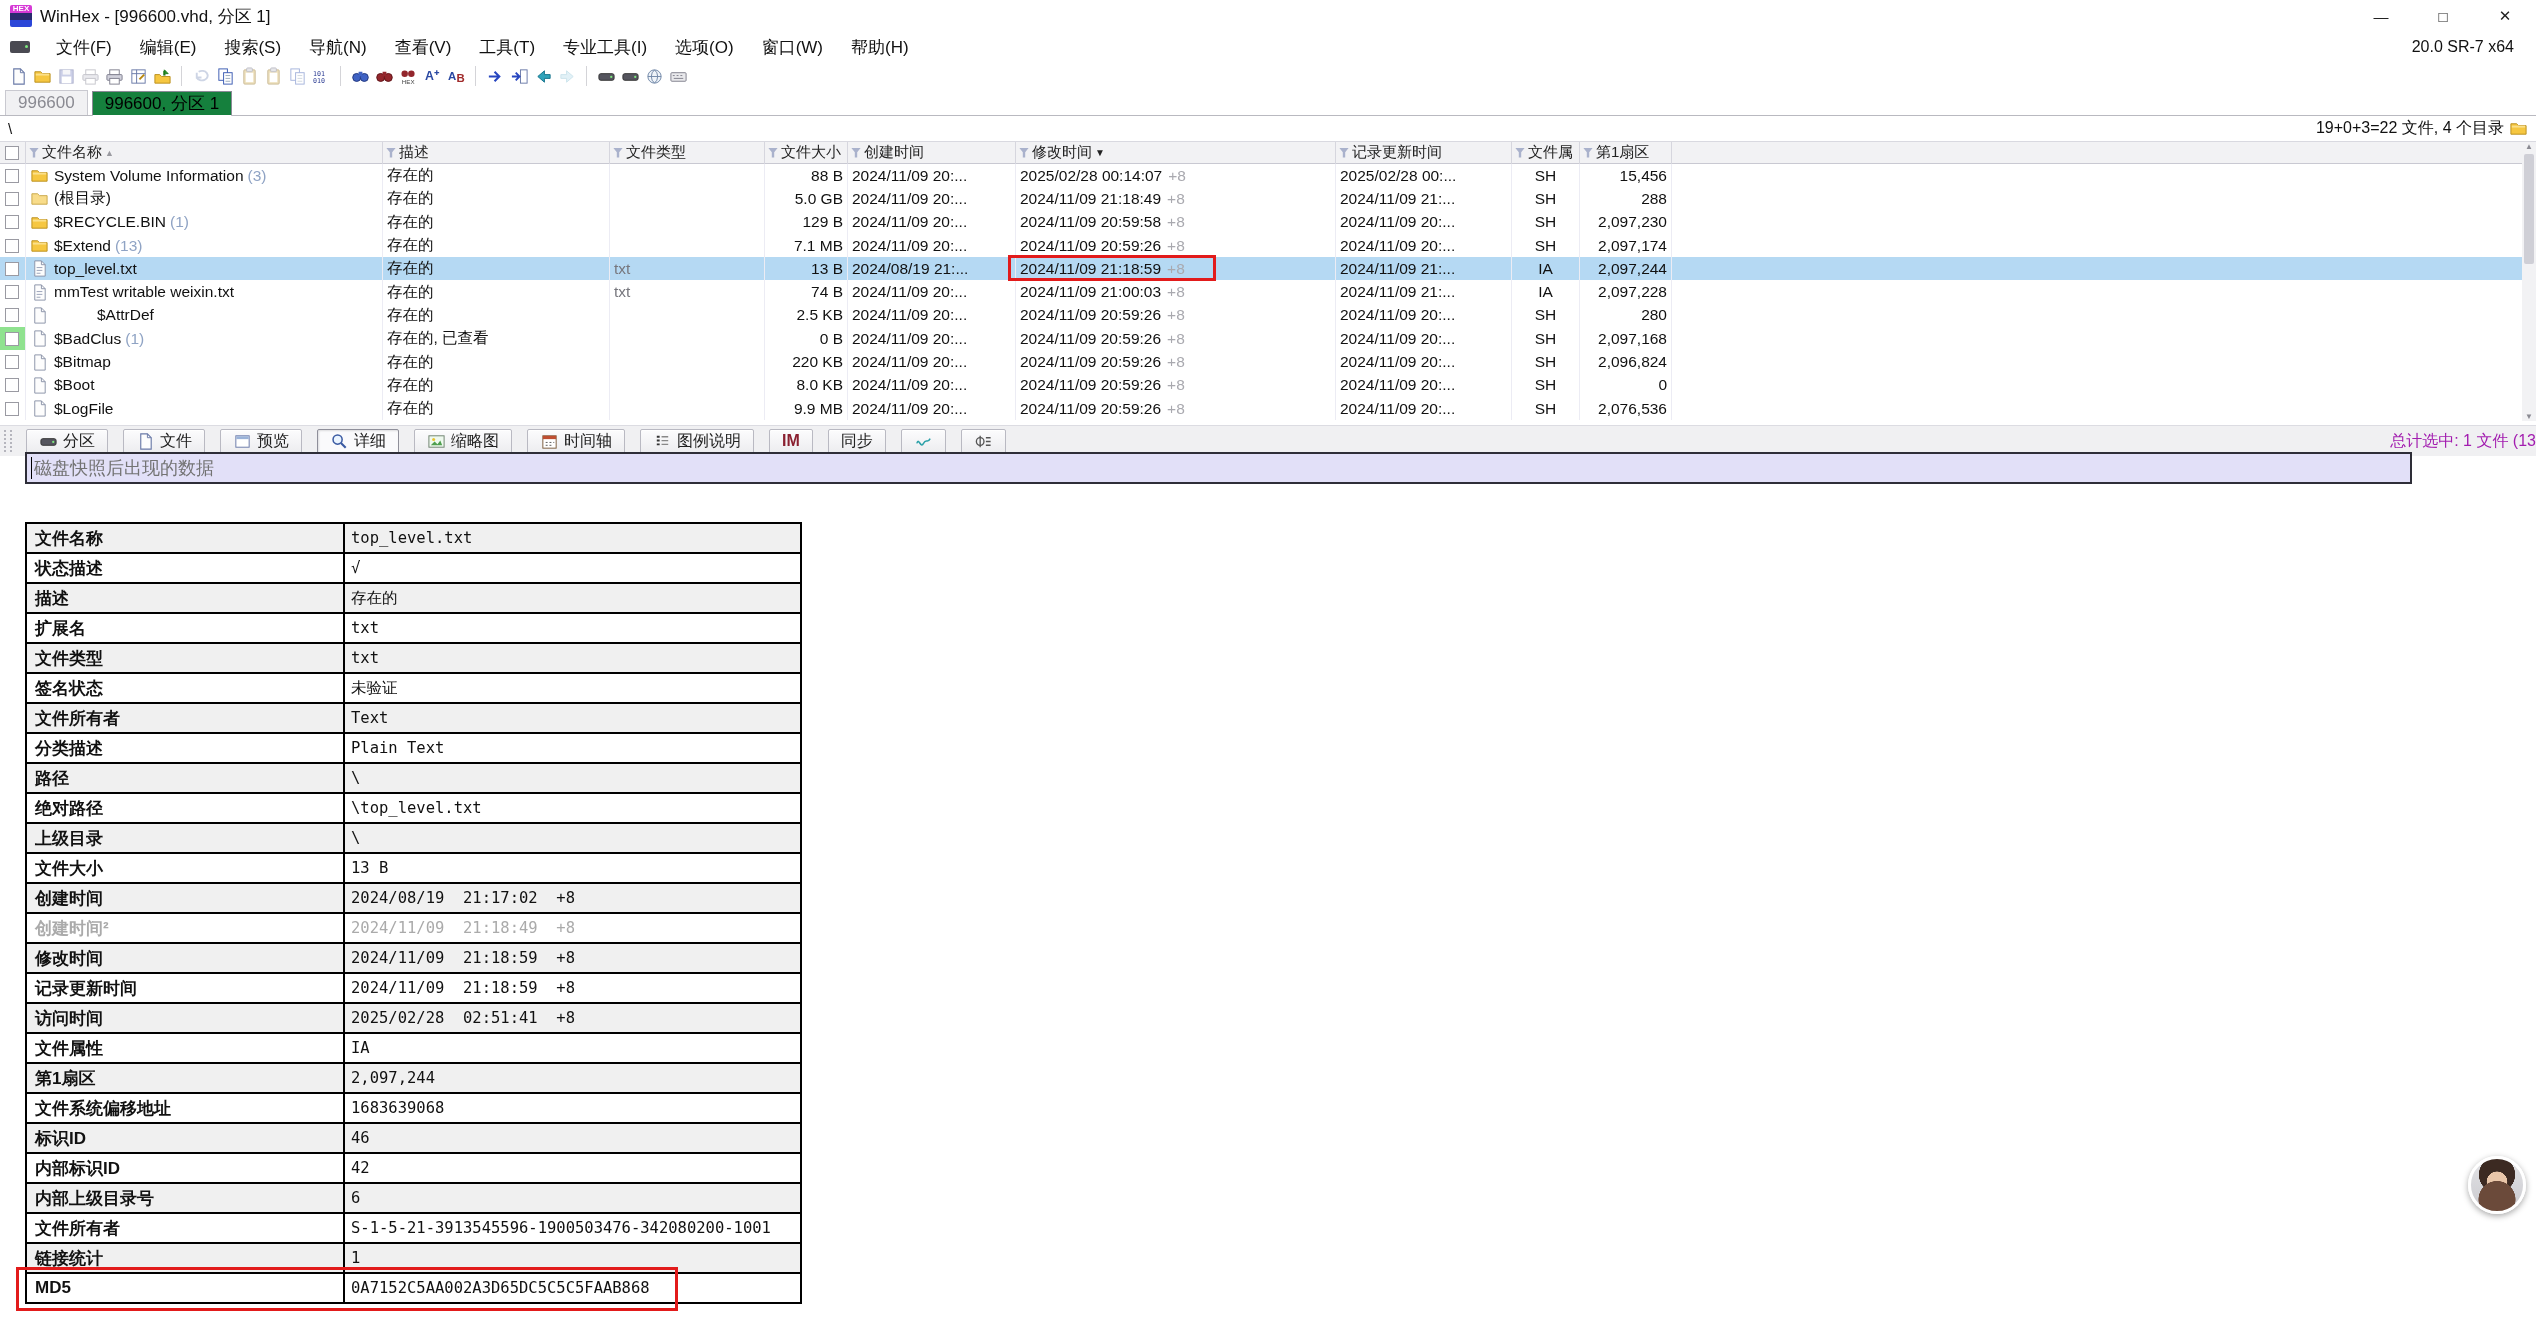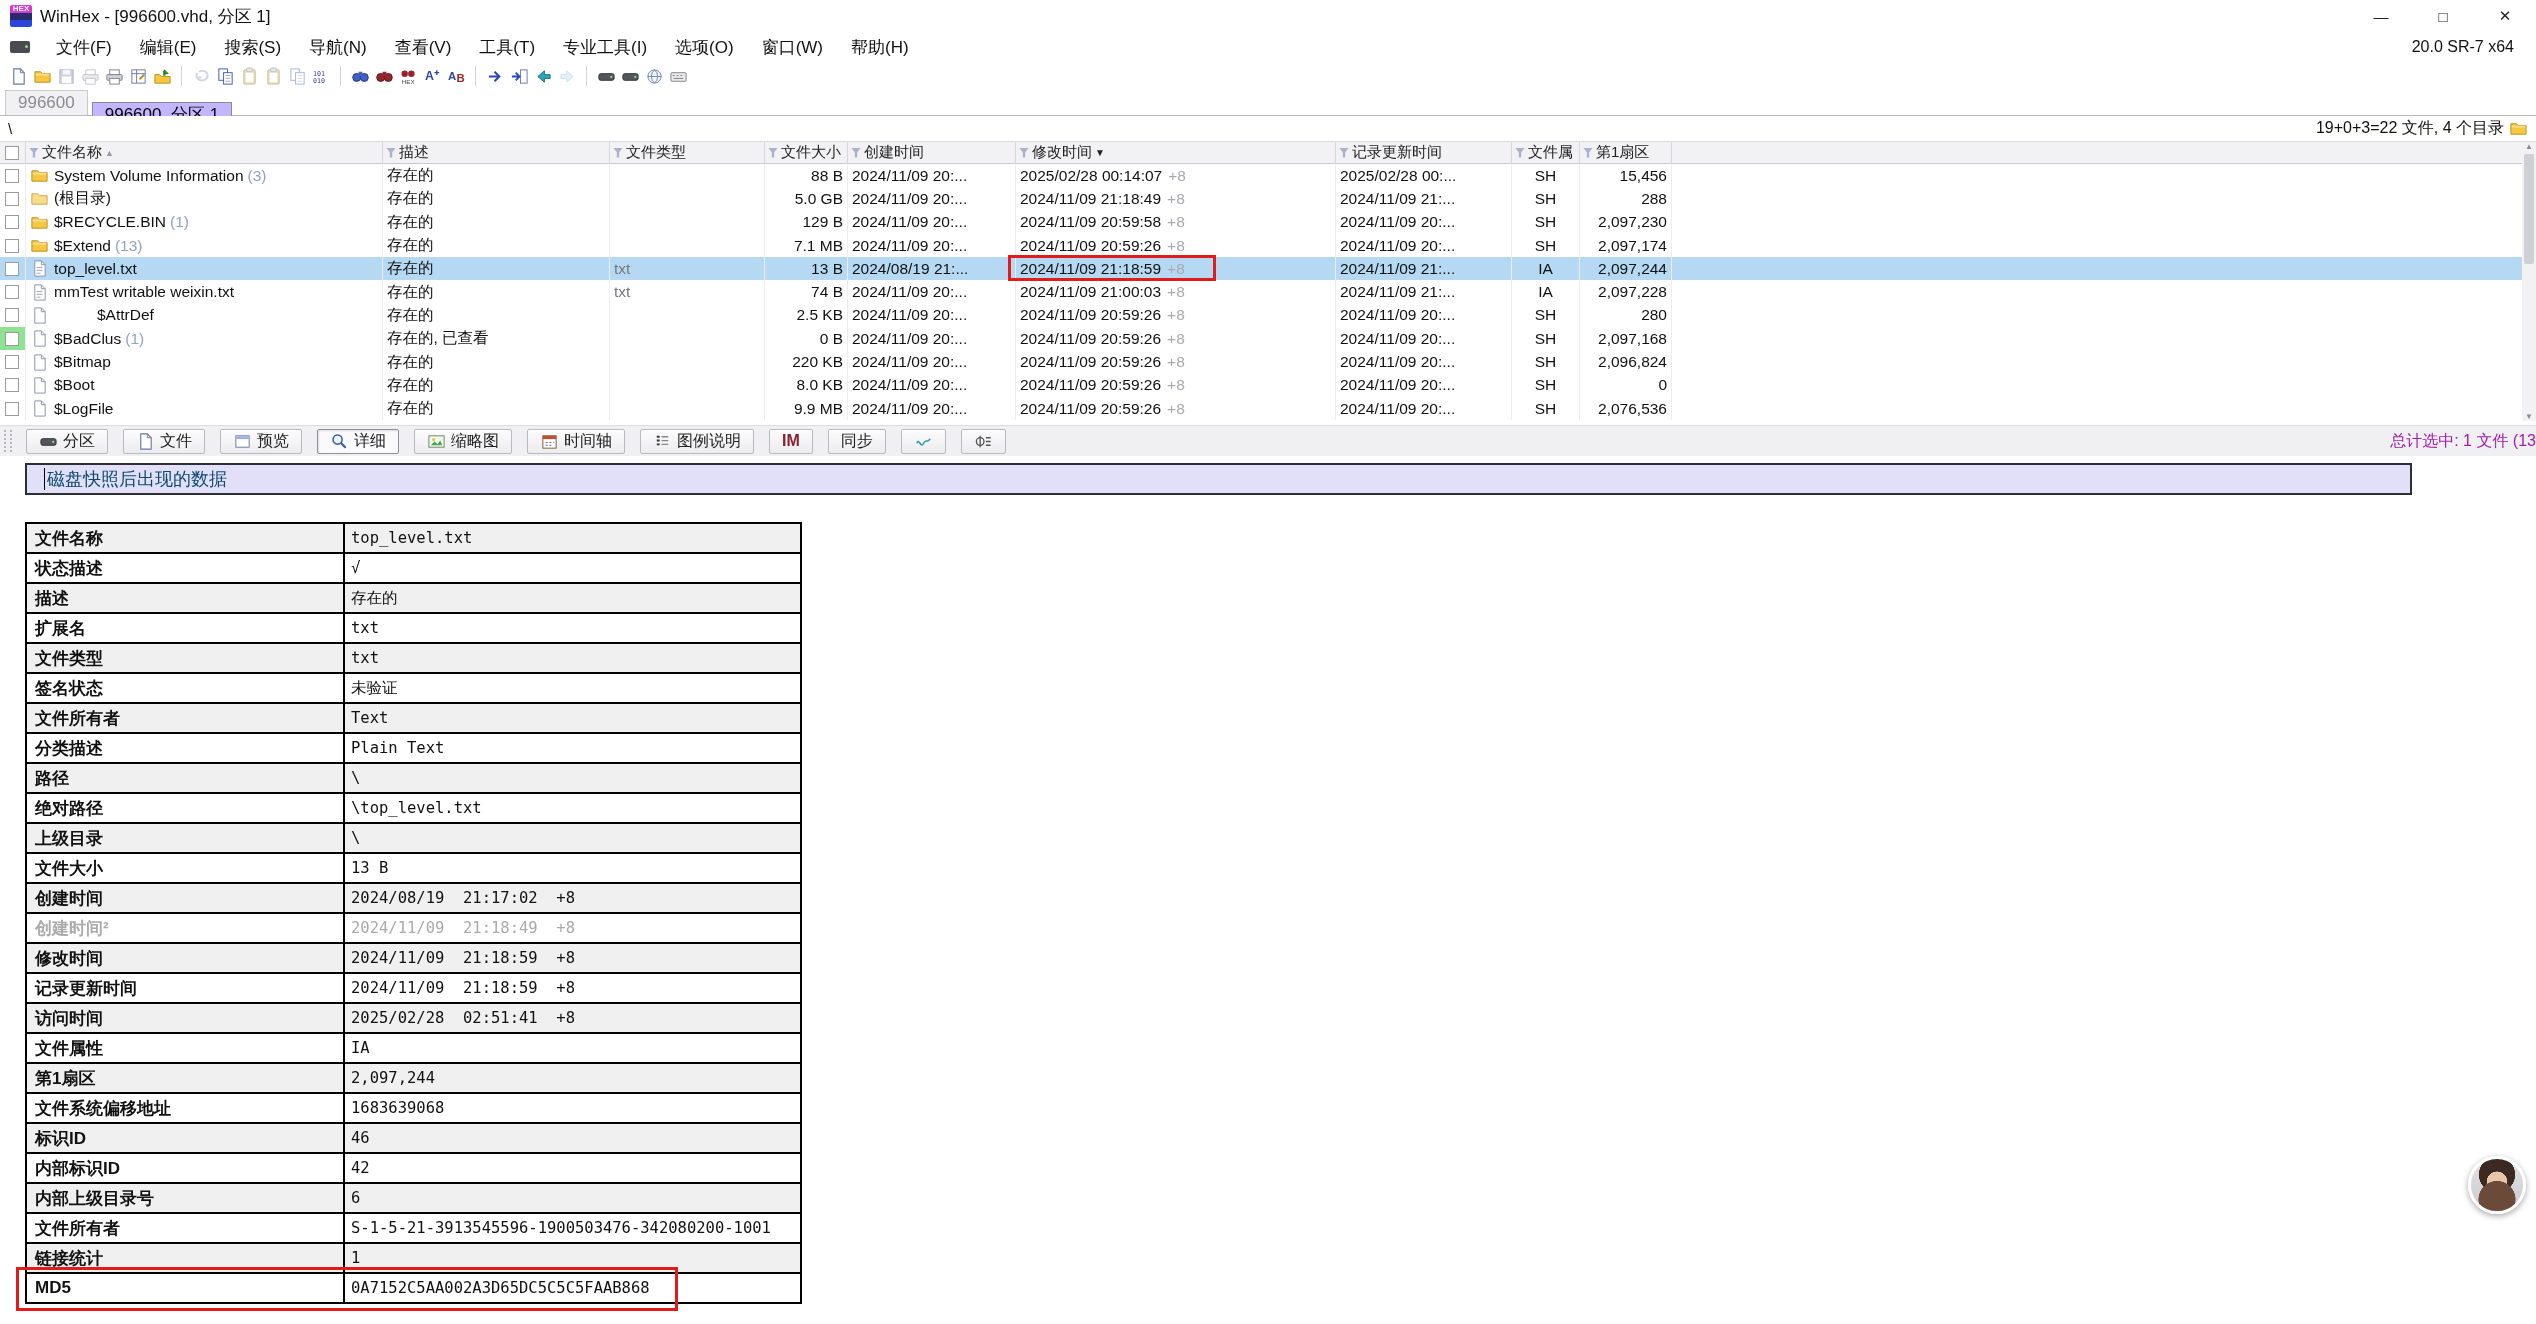--- a/index.html
+++ b/index.html
@@ -27,21 +27,21 @@
   
   .toolbar { left:0; top:62px; width:2536px; height:28px; background:#fff; display:flex; align-items:center; padding-left:6px; }
   .tbi { width:24px; height:24px; display:flex; align-items:center; justify-content:center; border-radius:3px; }
   .tbi.disabled { opacity:.45; }
   .tb-sep { width:1px; height:20px; background:#d4d4d8; margin:0 7px; }
 
   
   .tabrow { left:0; top:90px; width:2536px; height:26px; background:#fff; display:flex; align-items:flex-end; border-bottom:1px solid #b9b9c0; }
   .tab { font-size:17px; padding:1px 12px 2px 12px; height:25px; display:flex; align-items:center; }
   .tab.inactive { background:#f1f1f3; color:#8a8a92; border:1px solid #c9c9d0; border-bottom:none; margin-left:5px; }
-  .tab.active { background:#c4b5fd; color:#000; border:1px solid #8a8a96; border-bottom:1px solid #fff; margin-left:4px; position:relative; top:12px; }
+  .tab.active { background:#15803d; color:#000; border:1px solid #8a8a96; border-bottom:1px solid #fff; margin-left:4px; position:relative; top:1px; }
 
   
   .pathbar { left:0; top:116px; width:2536px; height:26px; background:#fff; display:flex; align-items:center; border-bottom:1px solid #d9d9e0; font-size:15px; }
   .path-text { padding-left:8px; color:#111; }
   .dir-summary { margin-left:auto; display:flex; align-items:center; gap:5px; padding-right:8px; color:#111; font-size:16px; }
 
   
   .ftable { left:0; top:142px; width:2522px; }
   .fhdr { display:flex; height:22px; background:#f2f2f4; border-bottom:1px solid #c9c9d2; font-size:15px; color:#222; align-items:center; }
   .fhdr .cell { border-right:1px solid #d6d6de; height:22px; display:flex; align-items:center; gap:3px; padding:0 3px; overflow:hidden; white-space:nowrap; }
@@ -67,21 +67,21 @@
 
   
   .viewbar { left:0; top:425px; width:2536px; height:31px; background:#f0f0f2; border-top:1px solid #dcdce2; display:flex; align-items:center; padding-left:4px; }
   .vb-handle { width:8px; height:22px; border-left:2px dotted #b5b5bd; border-right:2px dotted #b5b5bd; margin-right:14px; }
   .vb-btn { height:25px; display:flex; align-items:center; gap:5px; padding:0 12px; margin-right:15px; font-size:16px; background:linear-gradient(#fcfcfd,#ececef); border:1px solid #b9b9c2; border-radius:2px; box-shadow:0 1px 0 #fff inset; color:#222; }
   .vb-btn.active { background:#fafafc; border:1px solid #8f8f9a; box-shadow:inset 1px 1px 2px rgba(0,0,0,.12); }
   .vb-btn.imred { color:#8a2030; font-weight:bold; }
   .vb-sel { margin-left:auto; font-size:16px; color:#a21caf; white-space:nowrap; overflow:hidden; padding-right:0; }
 
   
-  .annotation { left:25px; top:463px; width:2387px; height:32px; background:#e2e0f8; border:2px solid #2e2e38; display:flex; align-items:center; font-size:18px; color:#0c4a6e; padding-left:17px; }
+  .annotation { left:25px; top:452px; width:2387px; height:32px; background:#e2e0f8; border:2px solid #2e2e38; display:flex; align-items:center; font-size:18px; color:#737373; padding-left:4px; }
   .caret { width:1px; height:22px; background:#000; margin-right:2px; }
 
   
   .dtable { left:25px; top:522px; border-collapse:collapse; table-layout:fixed; width:775px; }
   .dtable th, .dtable td { border:2px solid #000; height:30px; padding:0 0 0 8px; text-align:left; overflow:hidden; white-space:pre; }
   .dtable th { width:318px; font-size:17px; font-weight:bold; font-family:"Liberation Sans",sans-serif; }
   .dtable td { width:457px; font-size:15.5px; font-family:"DejaVu Sans Mono",monospace; padding-left:6px; }
   .dtable tr.odd th, .dtable tr.odd td { background:#f0f0f0; }
   .dtable tr.even th, .dtable tr.even td { background:#fff; }
   .dtable tr.greyed th, .dtable tr.greyed td { color:#aaa; }

